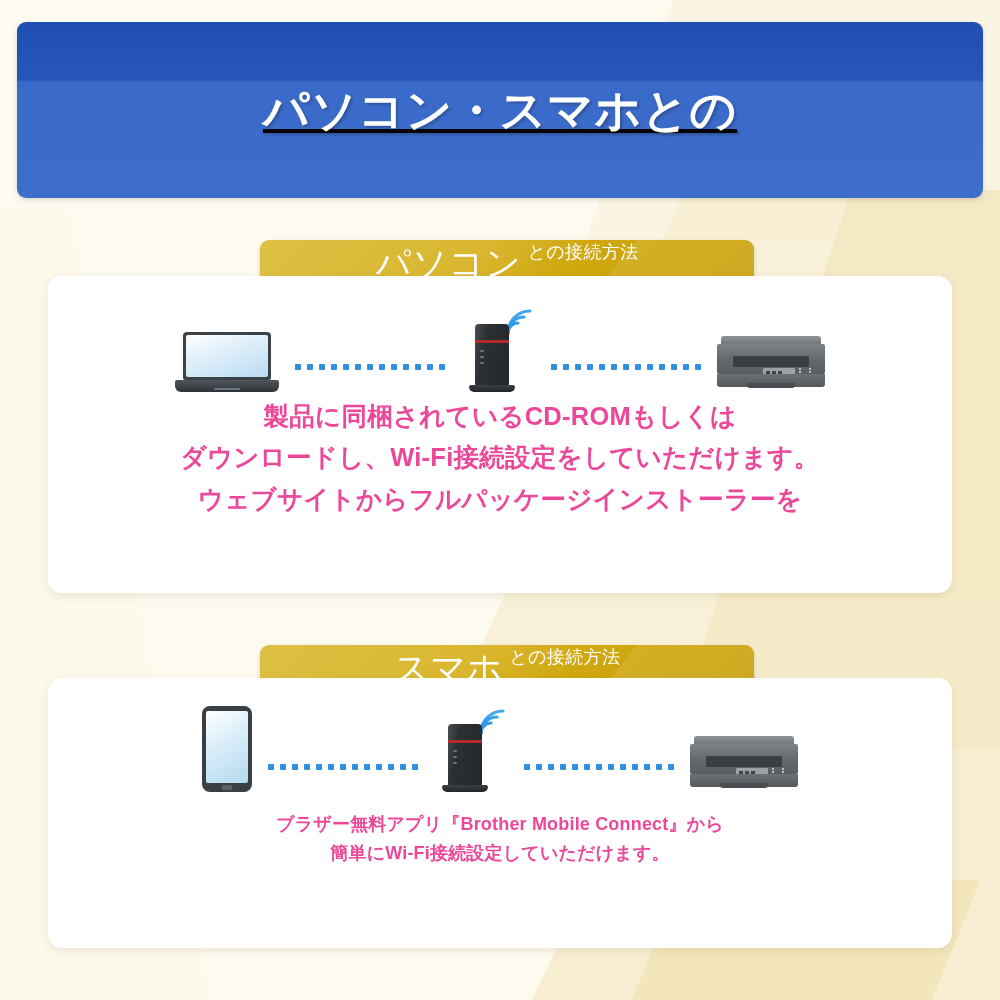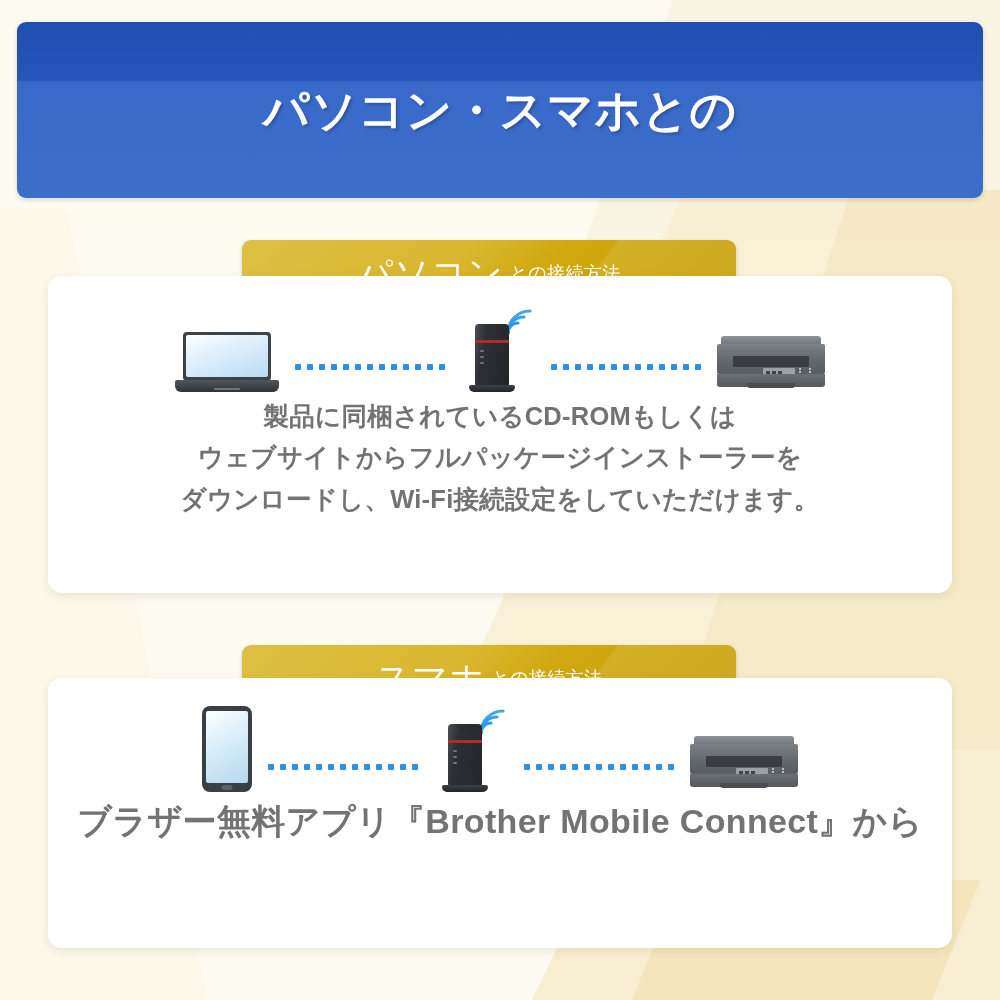--- a/index.html
+++ b/index.html
@@ -28,62 +28,62 @@
       transform:skewX(-20deg);}
   .b6{top:210px;left:-120px;width:260px;height:820px;background:#fbf6e6;opacity:.55;
       transform:skewX(10deg);}
 
   
   .header{
     position:absolute;left:17px;top:22px;width:966px;height:176px;
     border-radius:9px;overflow:hidden;
     background:linear-gradient(180deg,#1f4fb0 0%,#2656bb 33%,#3a6ac9 34%,#3e6ecb 100%);
     box-shadow:0 2px 5px rgba(0,0,0,.14);
-    display:flex;flex-direction:column;align-items:center;justify-content:center;
+    display:flex;flex-direction:column;align-items:center;justify-content:center;text-decoration:underline;
   }
   .header .line{
     color:#fff;font-weight:bold;letter-spacing:.01em;
     font-size:46px;line-height:1.28;
     text-shadow:2px 2px 3px rgba(0,0,0,.22);
     white-space:nowrap;
   }
 
   
   .gold{
-    position:absolute;height:66px;left:242px;width:494px;
+    position:absolute;height:66px;left:260px;width:494px;
     border-radius:9px;
     background:linear-gradient(135deg,#ddc044 0%,#d9b62e 42%,#cfa80f 60%,#c99f07 100%);
     box-shadow:0 2px 4px rgba(0,0,0,.16);
-    display:flex;align-items:center;justify-content:center;
+    display:flex;align-items:flex-start;justify-content:center;
     overflow:hidden;
   }
   .gold::after{
     content:"";position:absolute;right:-40px;top:-40px;width:170px;height:170px;
     background:rgba(255,255,255,.10);transform:rotate(38deg);
   }
   .gold .big{color:#fff;font-size:35px;font-weight:400;letter-spacing:.02em;position:relative;z-index:2;}
   .gold .small{color:#fff;font-size:18px;font-weight:400;letter-spacing:.02em;margin-left:6px;position:relative;z-index:2;}
 
   
   .card{
     position:absolute;left:48px;width:904px;
     background:#fff;border-radius:14px;
     box-shadow:0 3px 8px rgba(120,105,60,.13);
   }
   #card-pc{top:276px;height:317px;}
   #card-sp{top:678px;height:270px;}
 
   .body-text{
     position:absolute;left:0;right:0;text-align:center;
-    color:#737373;font-weight:bold;
+    color:#ec4899;font-weight:bold;
     font-size:25.5px;line-height:1.62;letter-spacing:.01em;
     white-space:nowrap;
   }
   #pc-text{top:120px;}
-  #sp-text{top:116px;font-size:34px;}
+  #sp-text{top:132px;font-size:18px;}
 
   
   .illus{position:absolute;left:0;right:0;display:flex;align-items:flex-end;justify-content:center;}
   #pc-illus{top:36px;height:80px;}
   #sp-illus{top:32px;height:82px;}
 
   .dots{display:flex;align-items:center;gap:6px;margin:0 16px 22px 16px;}
   .dots i{display:block;width:6px;height:6px;background:#2f8fe0;border-radius:1px;}
 
   
@@ -266,22 +266,22 @@
             </div>
         </div>
         <div class="bot"></div>
         <div class="tray"></div>
       </div>
 
     </div>
 
     <div class="body-text" id="pc-text">
       <div>製品に同梱されているCD-ROMもしくは</div>
+      <div>ダウンロードし、Wi-Fi接続設定をしていただけます。</div>
       <div>ウェブサイトからフルパッケージインストーラーを</div>
-      <div>ダウンロードし、Wi-Fi接続設定をしていただけます。</div>
     </div>
   </div>
 
   <div class="gold" style="top:645px;">
     <span class="big">スマホ</span>
     <span class="small">との接続方法</span>
   </div>
 
   <div class="card" id="card-sp">
 
@@ -364,16 +364,17 @@
             </div>
         </div>
         <div class="bot"></div>
         <div class="tray"></div>
       </div>
 
     </div>
 
     <div class="body-text" id="sp-text">
       <div>ブラザー無料アプリ『Brother Mobile Connect』から</div>
+      <div>簡単にWi-Fi接続設定していただけます。</div>
     </div>
   </div>
 
 </div>
 
 </body></html>

